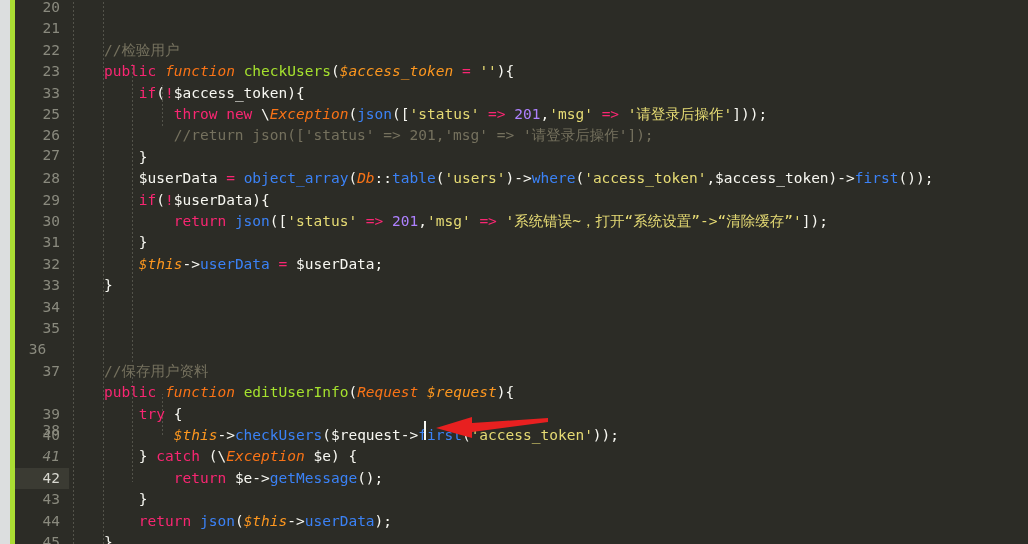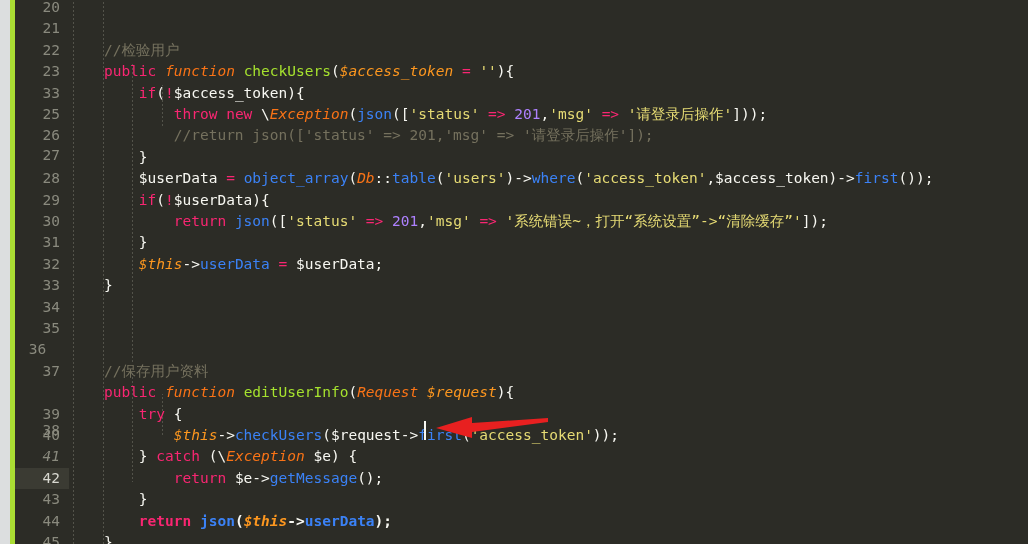--- a/index.html
+++ b/index.html
@@ -195,21 +195,21 @@
         <div class="code-line" style="top: 296.6px;"></div>
         <div class="code-line" style="top: 318px;"></div>
         <div class="code-line" style="top: 339.4px;"></div>
         <div class="code-line" style="top: 360.8px;">    <span class="t-cmt">//保存用户资料</span></div>
         <div class="code-line" style="top: 382.2px;">    <span class="t-kw">public</span> <span class="t-fn">function</span> <span class="t-name">editUserInfo</span>(<span class="t-fn">Request</span> <span class="t-var">$request</span>){</div>
         <div class="code-line" style="top: 403.6px;">        <span class="t-kw">try</span> {</div>
         <div class="code-line" style="top: 425px;">            <span class="t-var">$this</span>-&gt;<span class="t-meth">checkUsers</span>(<span class="t-plain">$request</span>-&gt;<span class="t-meth">first</span>(<span class="t-str">'access_token'</span>));</div>
         <div class="code-line" style="top: 446.4px;">        } <span class="t-kw">catch</span> (<span class="t-plain">\</span><span class="t-fn">Exception</span> <span class="t-plain">$e</span>) {</div>
         <div class="code-line" style="top: 467.8px;">            <span class="t-kw">return</span> <span class="t-plain">$e</span>-&gt;<span class="t-meth">getMessage</span>();</div>
         <div class="code-line" style="top: 489.2px;">        }</div>
-        <div class="code-line" style="top: 510.6px; font-weight: bold;">        <span class="t-kw">return</span> <span class="t-meth">json</span>(<span class="t-var">$this</span>-&gt;<span class="t-meth">userData</span>);</div>
+        <div class="code-line" style="top: 510.6px;">        <span class="t-kw">return</span> <span class="t-meth">json</span>(<span class="t-var">$this</span>-&gt;<span class="t-meth">userData</span>);</div>
         <div class="code-line" style="top: 532px;">    }</div>
         <div class="code-line" style="top: 553.4px;"></div>
         <div class="code-line" style="top: 574.8px;"></div>
       </div>
     <div class="caret" style="left:355px; top:421px; height:19px;"></div>
   </div>
 
   <svg class="arrow-svg" style="left:432px; top:404px;" width="120" height="42" viewBox="0 0 120 42">
     <polygon id="arrow-poly" points="4,24 40,13 40,19 116,14 116,18 40,28 40,34" fill="#e82020"></polygon>
   </svg>

